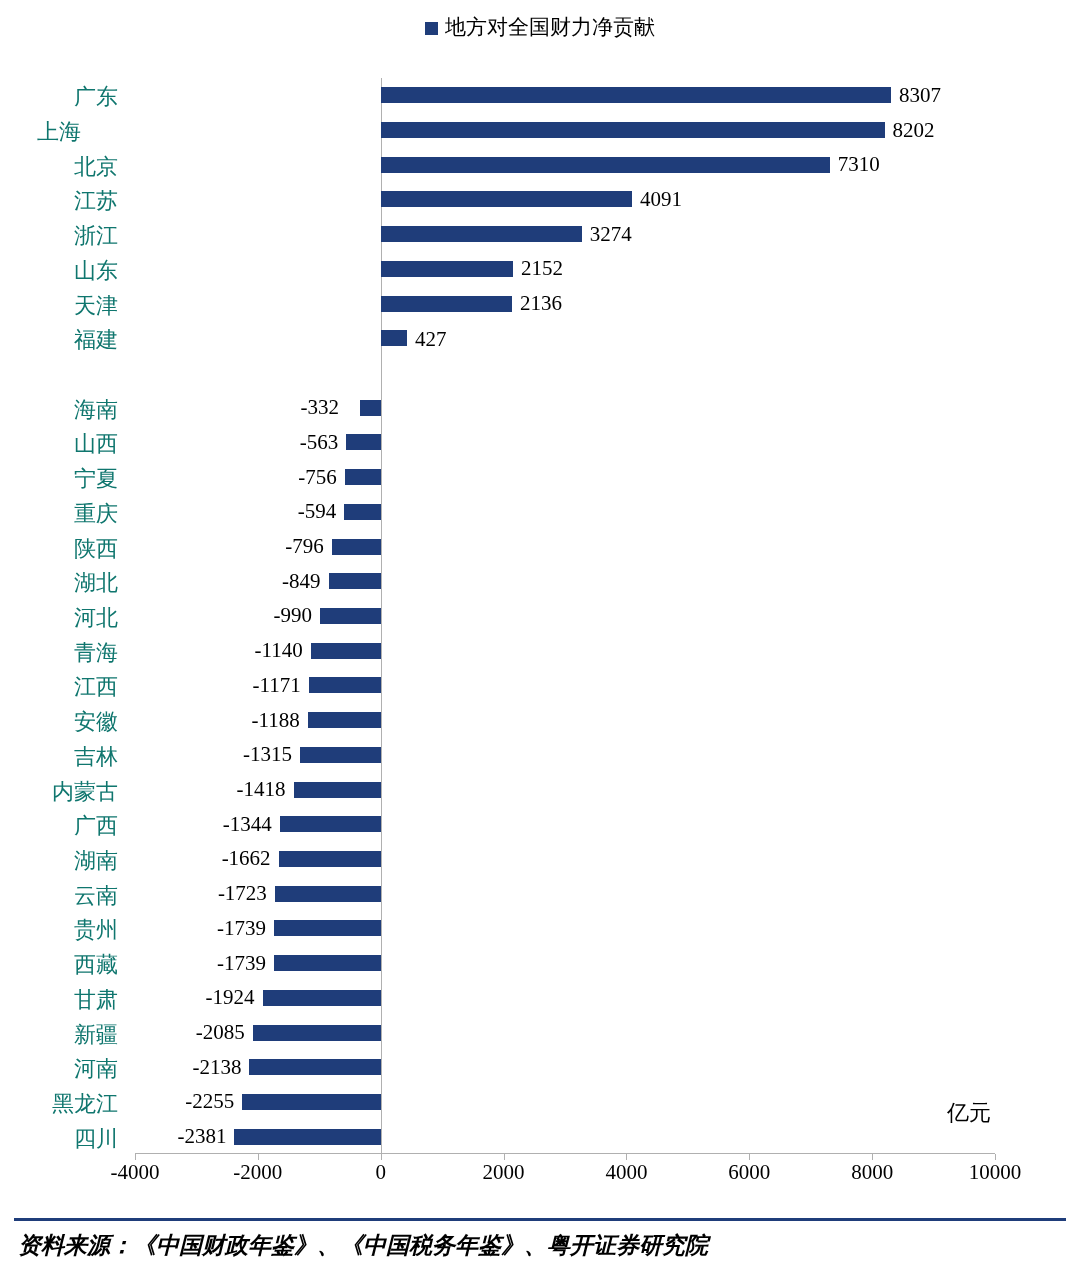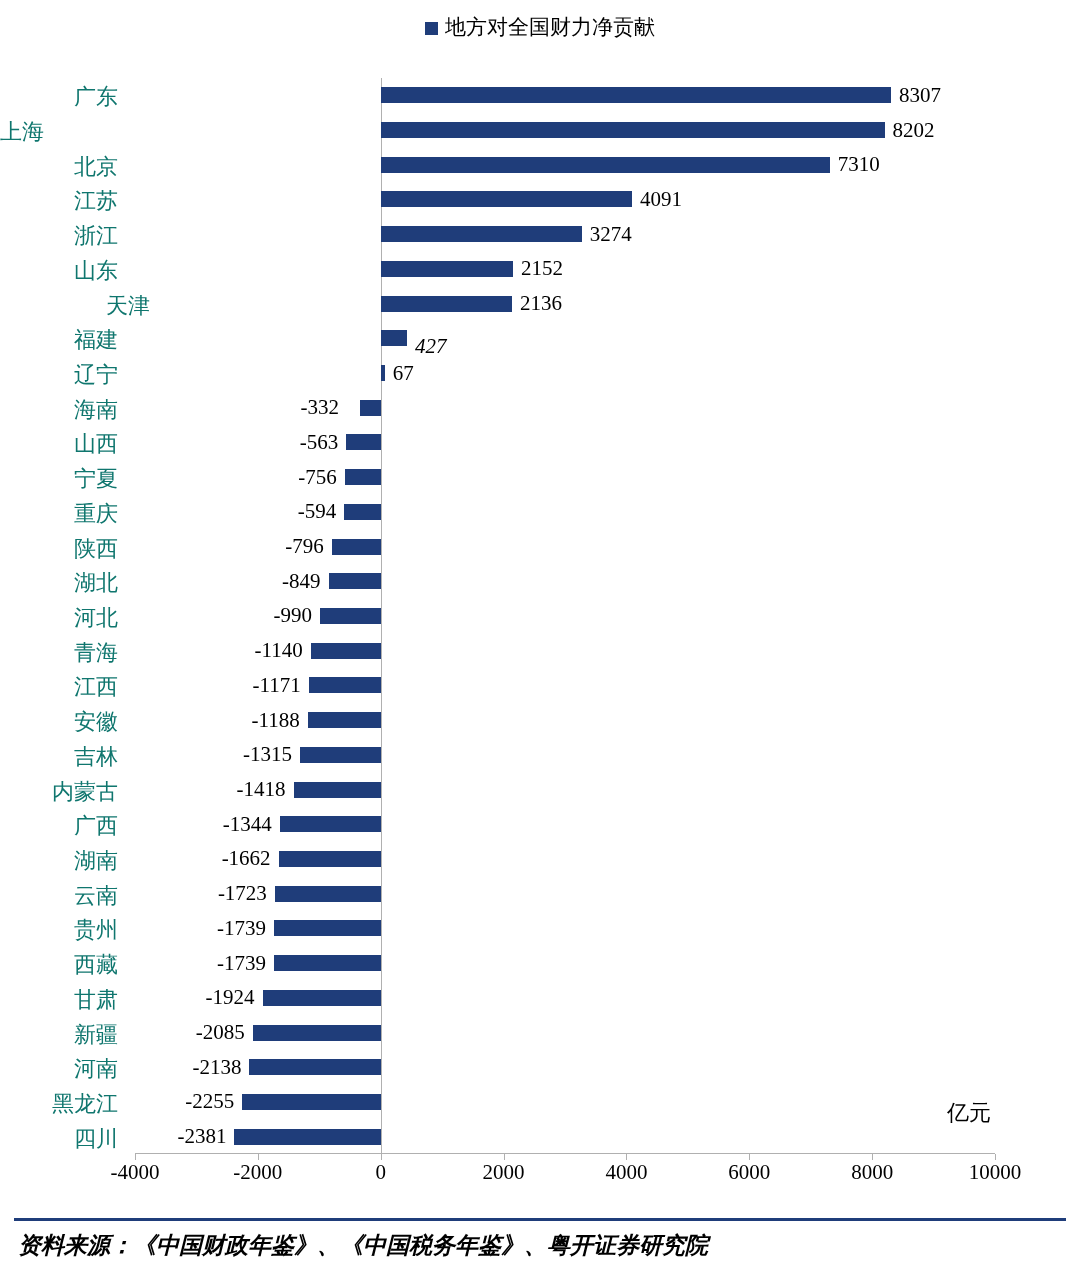--- a/index.html
+++ b/index.html
@@ -152,21 +152,21 @@
   <div class="plot" id="plot">
     <div class="baseline"></div>
   <div class="axis-line" style="left: 245.714px;"></div>
       <div class="row" style="top: 0px; height: 34.7097px;">
         <div class="bar" style="left: 245.714px; width: 510.287px; top: 9.35484px; height: 16px; background: rgb(31, 61, 122);"></div>
         <div class="cat-label" style="left: -135px; right: auto; width: 118px; margin-right: 0px; text-align: right; top: 4.35484px;">广东</div>
         <div class="val-label" style="top: 4.85484px; left: 764.001px;">8307</div>
       </div>
       <div class="row" style="top: 34.7097px; height: 34.7097px;">
         <div class="bar" style="left: 245.714px; width: 503.837px; top: 9.35484px; height: 16px; background: rgb(31, 61, 122);"></div>
-        <div class="cat-label" style="left: -135px; right: auto; width: 118px; margin-right: 0px; text-align: left; top: 4.35484px;">上海</div>
+        <div class="cat-label" style="left: -135px; right: auto; width: 118px; margin-right: 0px; text-align: center; top: 4.35484px;">上海</div>
         <div class="val-label" style="top: 4.85484px; left: 757.551px;">8202</div>
       </div>
       <div class="row" style="top: 69.4194px; height: 34.7097px;">
         <div class="bar" style="left: 245.714px; width: 449.043px; top: 9.35484px; height: 16px; background: rgb(31, 61, 122);"></div>
         <div class="cat-label" style="left: -135px; right: auto; width: 118px; margin-right: 0px; text-align: right; top: 4.35484px;">北京</div>
         <div class="val-label" style="top: 4.85484px; left: 702.757px;">7310</div>
       </div>
       <div class="row" style="top: 104.129px; height: 34.7097px;">
         <div class="bar" style="left: 245.714px; width: 251.304px; top: 9.35484px; height: 16px; background: rgb(31, 61, 122);"></div>
         <div class="cat-label" style="left: -135px; right: auto; width: 118px; margin-right: 0px; text-align: right; top: 4.35484px;">江苏</div>
@@ -177,32 +177,27 @@
         <div class="cat-label" style="left: -135px; right: auto; width: 118px; margin-right: 0px; text-align: right; top: 4.35484px;">浙江</div>
         <div class="val-label" style="top: 4.85484px; left: 454.831px;">3274</div>
       </div>
       <div class="row" style="top: 173.548px; height: 34.7097px;">
         <div class="bar" style="left: 245.714px; width: 132.194px; top: 9.35484px; height: 16px; background: rgb(31, 61, 122);"></div>
         <div class="cat-label" style="left: -135px; right: auto; width: 118px; margin-right: 0px; text-align: right; top: 4.35484px;">山东</div>
         <div class="val-label" style="top: 4.85484px; left: 385.909px;">2152</div>
       </div>
       <div class="row" style="top: 208.258px; height: 34.7097px;">
         <div class="bar" style="left: 245.714px; width: 131.211px; top: 9.35484px; height: 16px; background: rgb(31, 61, 122);"></div>
-        <div class="cat-label" style="left: -135px; right: auto; width: 118px; margin-right: 0px; text-align: right; top: 4.35484px; padding-left: 32px;">天津</div>
+        <div class="cat-label" style="left: -135px; right: auto; width: 118px; margin-right: 0px; text-align: right; top: 4.35484px;">天津</div>
         <div class="val-label" style="top: 4.85484px; left: 384.926px;">2136</div>
       </div>
       <div class="row" style="top: 242.968px; height: 34.7097px;">
         <div class="bar" style="left: 245.714px; width: 26.23px; top: 9.35484px; height: 16px; background: rgb(31, 61, 122);"></div>
         <div class="cat-label" style="left: -135px; right: auto; width: 118px; margin-right: 0px; text-align: right; top: 4.35484px;">福建</div>
-        <div class="val-label" style="top: 13px; left: 279.944px; font-style: italic;">427</div>
-      </div>
-      <div class="row" style="top: 277.677px; height: 34.7097px;">
-        <div class="bar" style="left: 245.714px; width: 4.11571px; top: 9.35484px; height: 16px; background: rgb(31, 61, 122);"></div>
-        <div class="cat-label" style="left: -135px; right: auto; width: 118px; margin-right: 0px; text-align: right; top: 4.35484px;">辽宁</div>
-        <div class="val-label" style="top: 4.85484px; left: 257.83px;">67</div>
+        <div class="val-label" style="top: 6px; left: 279.944px;">427</div>
       </div>
       <div class="row" style="top: 312.387px; height: 34.7097px;">
         <div class="bar" style="left: 225.32px; width: 20.3943px; top: 9.35484px; height: 16px; background: rgb(31, 61, 122);"></div>
         <div class="cat-label" style="left: -135px; right: auto; width: 118px; margin-right: 0px; text-align: right; top: 4.35484px;">海南</div>
         <div class="val-label" style="top: 4.85484px; left: auto; right: 656px;">-332</div>
       </div>
       <div class="row" style="top: 347.097px; height: 34.7097px;">
         <div class="bar" style="left: 211.13px; width: 34.5843px; top: 9.35484px; height: 16px; background: rgb(31, 61, 122);"></div>
         <div class="cat-label" style="left: -135px; right: auto; width: 118px; margin-right: 0px; text-align: right; top: 4.35484px;">山西</div>
         <div class="val-label" style="top: 4.85484px; left: auto; right: 656.87px;">-563</div>

